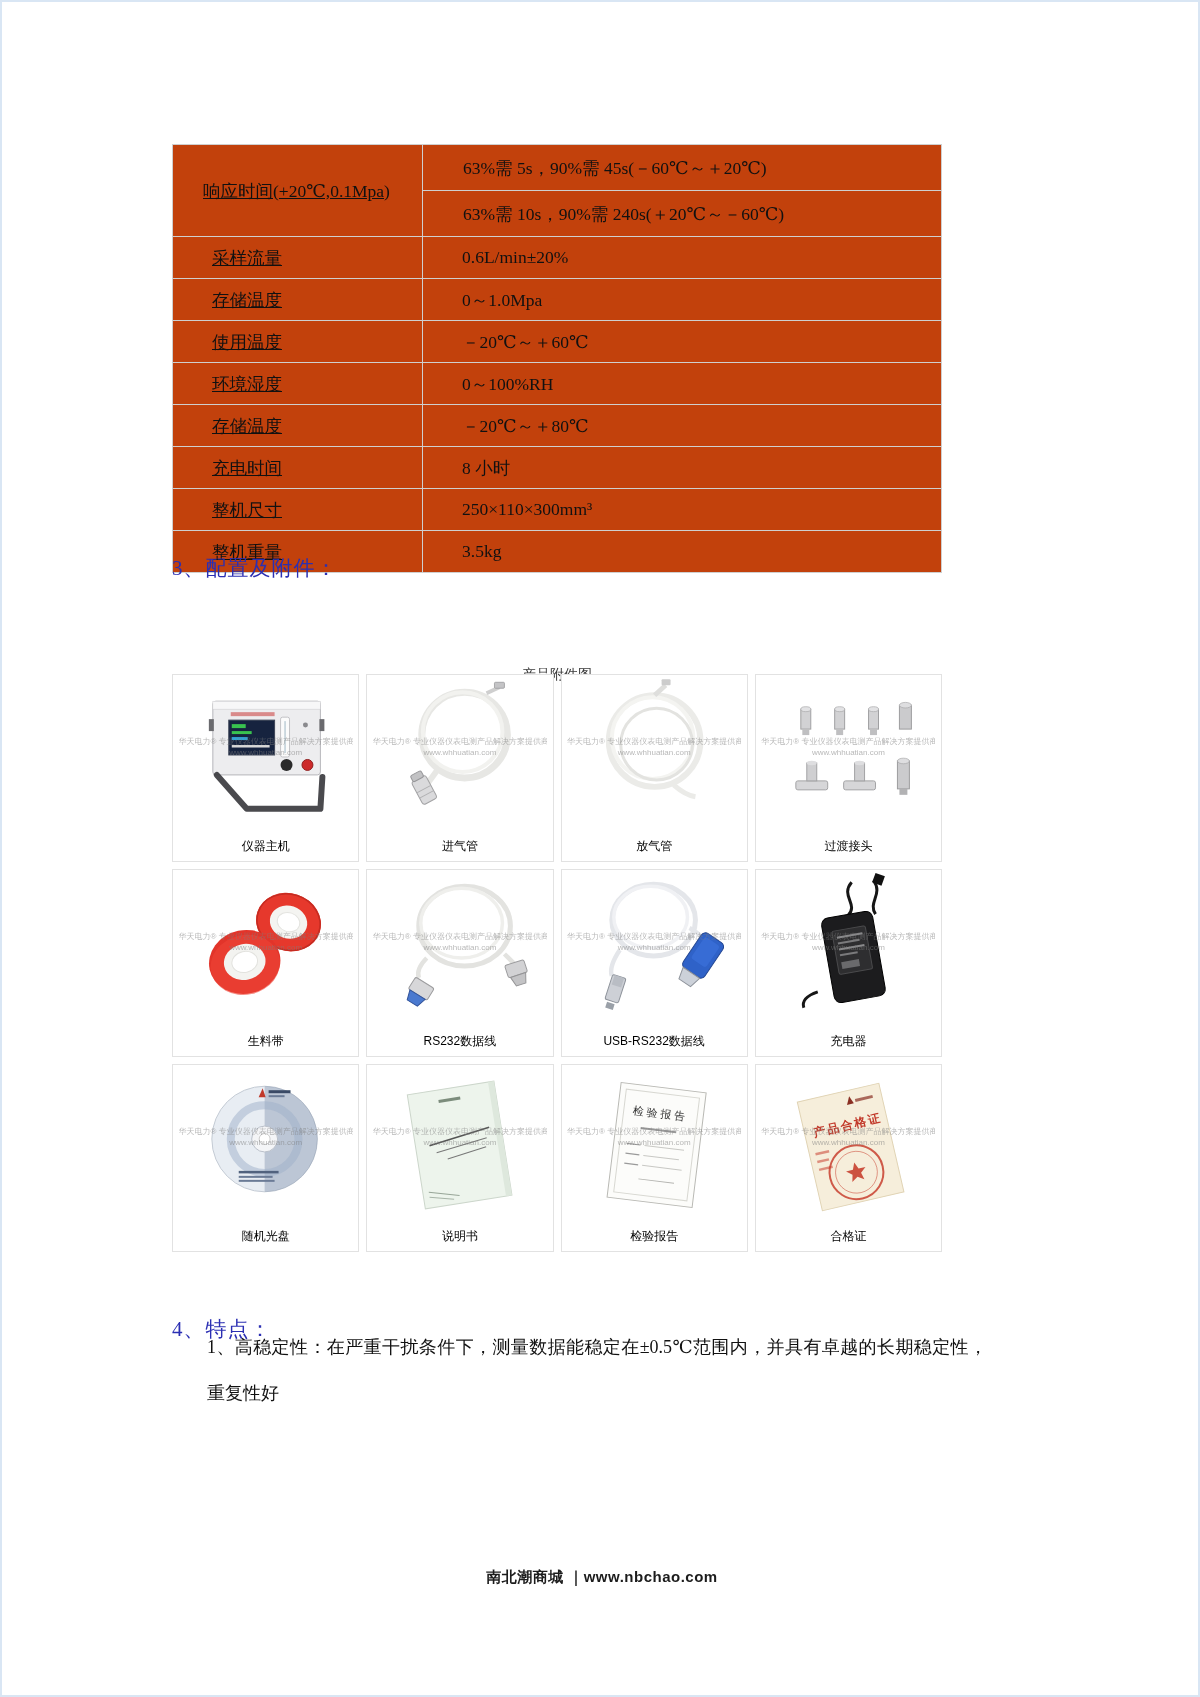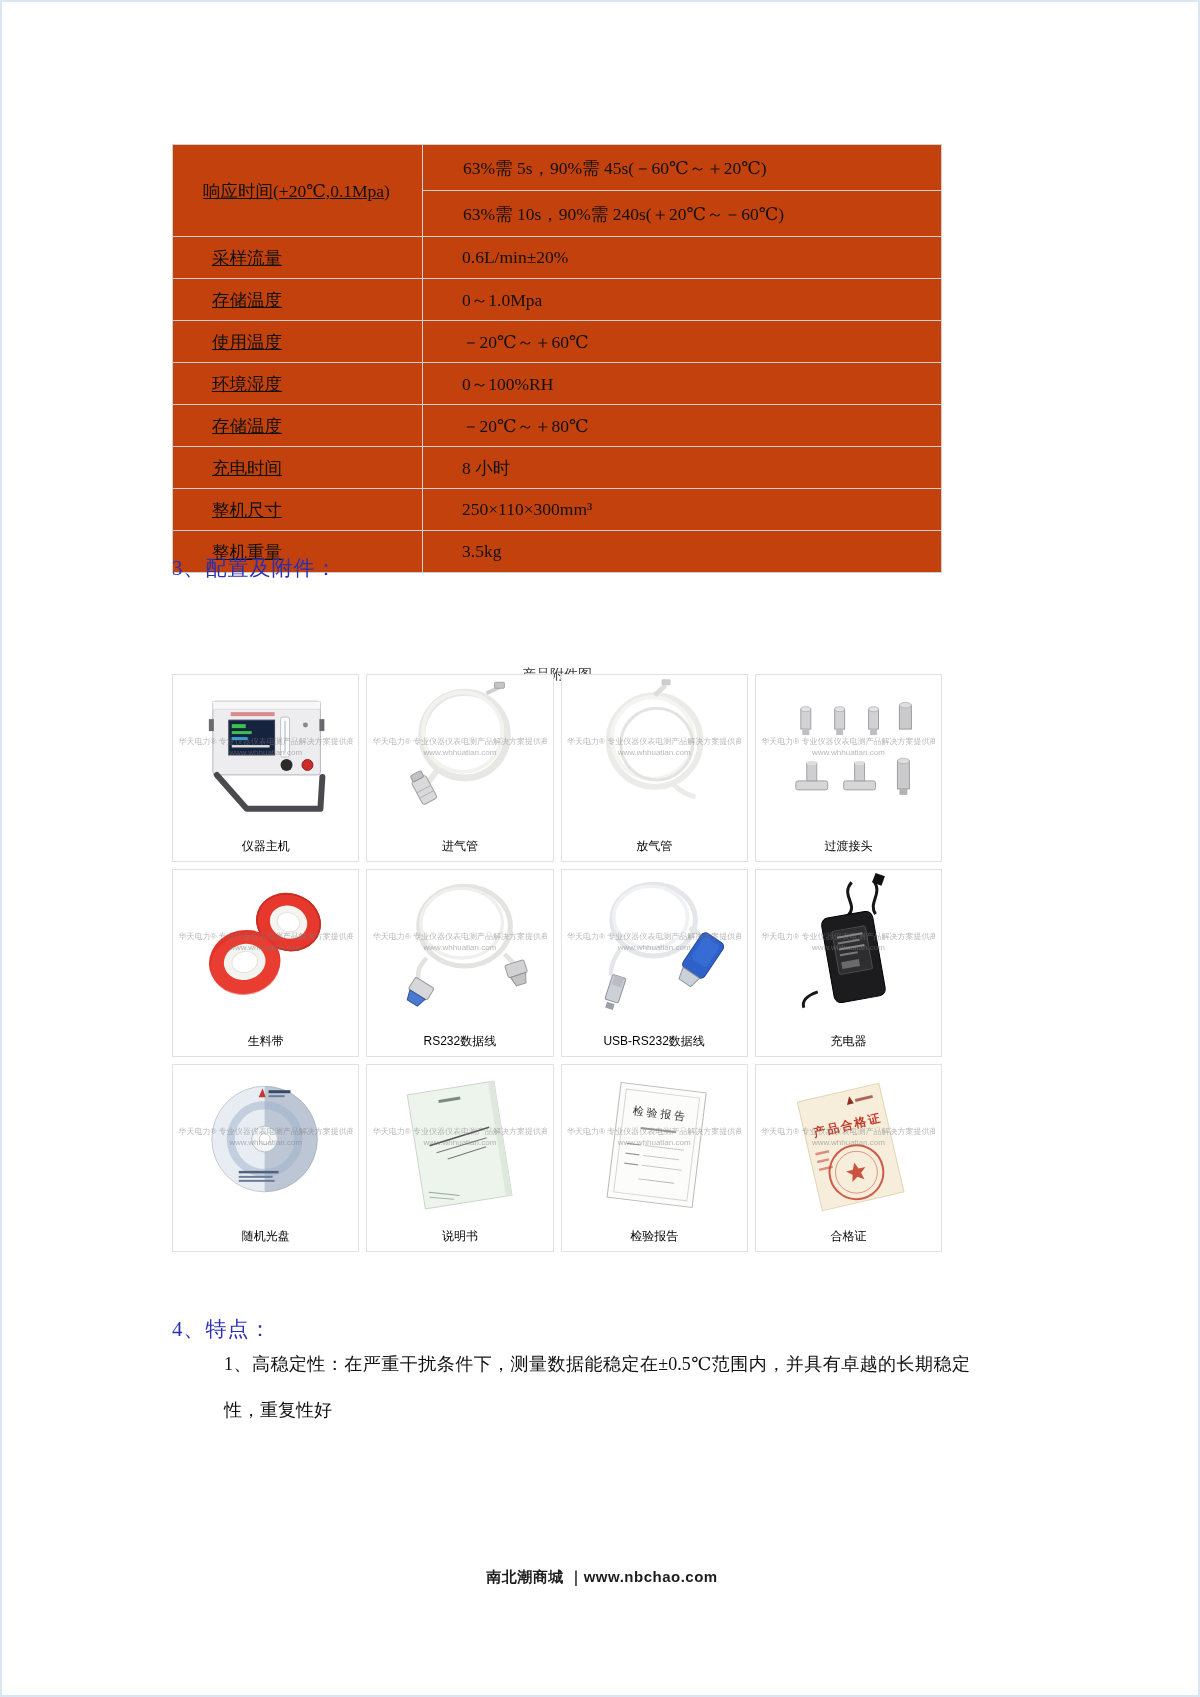--- a/index.html
+++ b/index.html
@@ -54,21 +54,21 @@
     height:30px; display:flex; align-items:center; justify-content:center;
     font-family:"Liberation Sans",sans-serif; font-size:12px; color:#000000;
   }
   svg text { font-family:"Liberation Sans","DejaVu Sans",sans-serif; }
 
   
   .features {
     position:absolute; left:205px; top:1322px; width:780px;
     font-size:18px; line-height:46px; text-align:justify; color:#111;
   }
-  .features p { margin:17px; }
+  .features p { margin:0; }
 
   
   .footer {
     position:absolute; left:0; top:1566px; width:1200px; text-align:center;
     font-family:"Liberation Sans",sans-serif; font-size:15px; font-weight:bold;
     color:#1c1c1c; letter-spacing:.5px;
   }
 </style>
 </head>
 <body>

